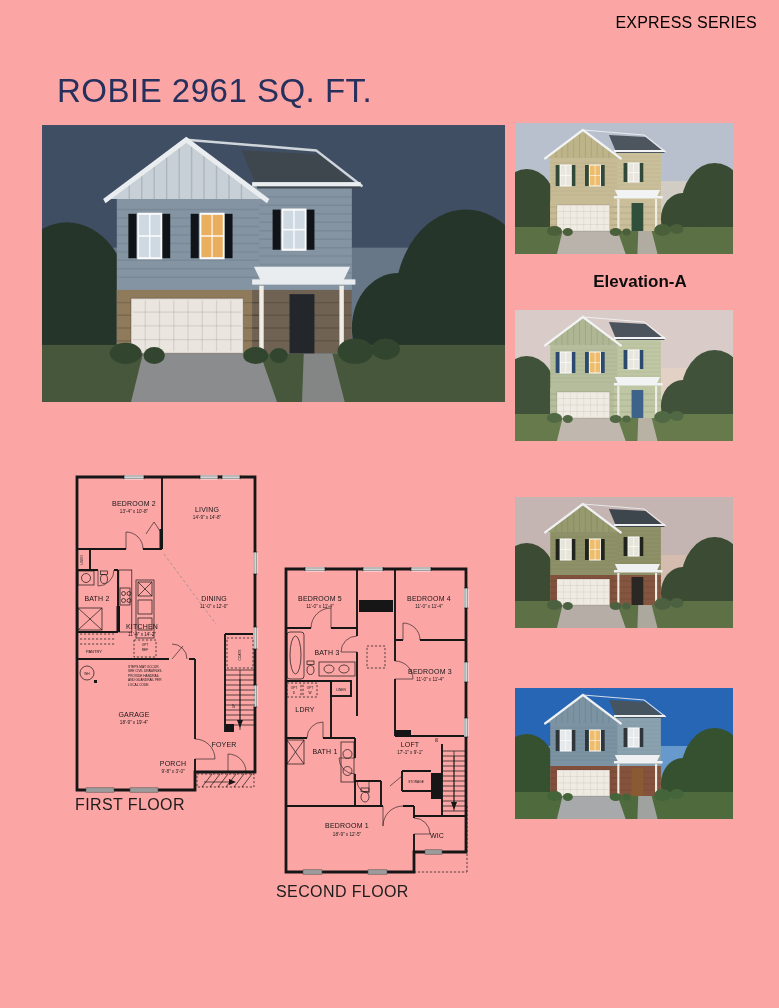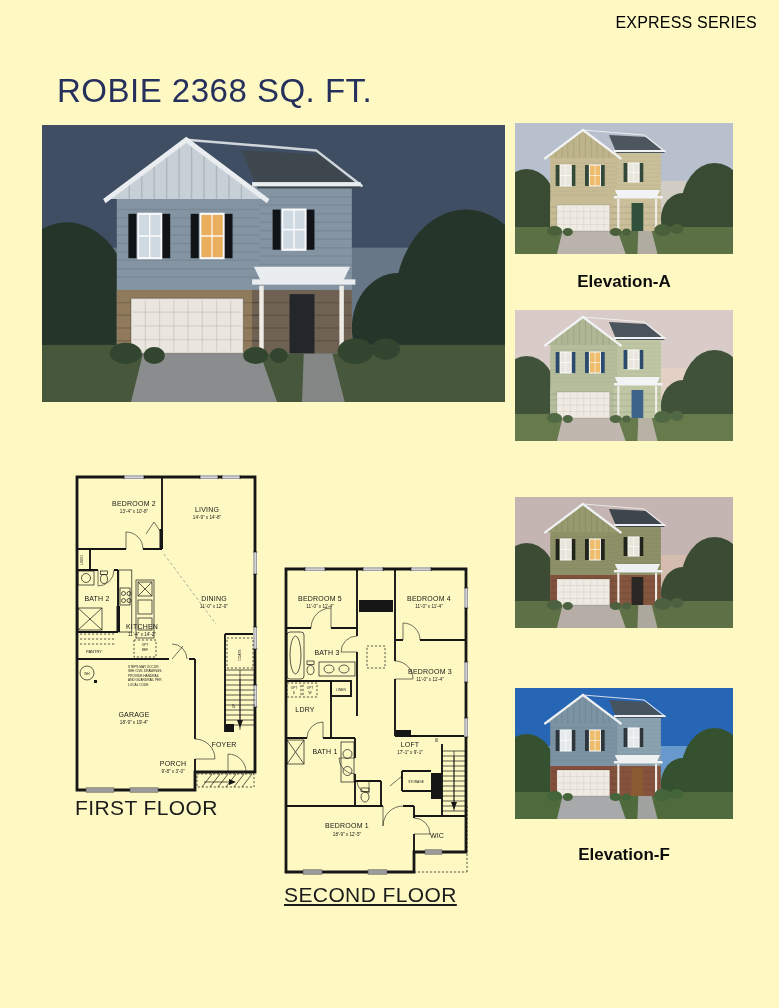--- a/index.html
+++ b/index.html
@@ -1,36 +1,36 @@
 <!DOCTYPE html>
 <html><head>
 <meta charset="utf-8">
 <style>
   html,body{margin:0;padding:0;background:#fff;}
-  .page{position:relative;width:779px;height:1008px;background:#fef9c3;overflow:hidden;
+  .page{position:relative;width:779px;height:1008px;background:#fca5a5;overflow:hidden;
         font-family:"Liberation Sans","DejaVu Sans",sans-serif;}
   .series{position:absolute;top:14px;right:22px;font-size:16px;color:#000;letter-spacing:.2px;}
   .title{position:absolute;left:57px;top:72px;margin:0;font-size:33px;font-weight:400;
          color:#26305c;letter-spacing:.5px;}
   figure{margin:0;padding:0;}
   .photo{position:absolute;overflow:hidden;}
   .photo svg{display:block;width:100%;height:100%;}
   .main-photo{left:42px;top:125px;width:463px;height:277px;}
   .cap{position:absolute;text-align:center;font-weight:bold;color:#0d0d0d;}
   .main-cap{left:42px;top:404px;width:463px;font-size:19px;}
   .thumb{left:515px;width:218px;height:131px;}
   .t1{top:123px;} .t2{top:310px;} .t3{top:497px;} .t4{top:688px;}
-  .thumb-cap{left:515px;width:218px;font-size:17px;}
+  .thumb-cap{left:531px;width:218px;font-size:17px;}
   .c1{top:272px;} .c2{top:462px;} .c3{top:650px;} .c4{top:845px;}
   .plan{position:absolute;}
   .plan svg{display:block;}
   .fp1{left:74px;top:474px;width:186px;height:322px;}
   .fp2{left:283px;top:566px;width:186px;height:312px;}
-  .floor-title{position:absolute;font-size:21px;color:#1c1c1c;letter-spacing:.4px;}
-  .ft1{left:75px;top:796px;} .ft2{left:284px;top:883px;text-decoration:underline;}
+  .floor-title{position:absolute;font-size:16px;color:#1c1c1c;letter-spacing:.4px;}
+  .ft1{left:75px;top:796px;} .ft2{left:276px;top:883px;}
   
   .fp text{font-family:"Liberation Sans","DejaVu Sans",sans-serif;fill:#161616;}
   .rn{font-size:7px;letter-spacing:.2px;}
   .rd{font-size:4.6px;}
   .sm{font-size:4px;}
   .xs{font-size:3.2px;}
   .mid{text-anchor:middle;}
   .w3{stroke:#161616;stroke-width:2.8;fill:none;}
   .w2{stroke:#161616;stroke-width:1.9;fill:none;}
   .thin{stroke:#161616;stroke-width:.7;fill:none;}
@@ -160,21 +160,21 @@
       <ellipse cx="133" cy="109" rx="5" ry="3.5" style="fill:var(--bush)"></ellipse>
       <ellipse cx="176" cy="107" rx="10" ry="6" style="fill:var(--bush)"></ellipse>
       <ellipse cx="193" cy="106" rx="8" ry="5" style="fill:var(--bush)"></ellipse>
     </g>
   </defs>
 </svg>
 
 <div class="page">
 
   <div class="series">EXPRESS SERIES</div>
-  <h1 class="title">ROBIE 2368 SQ. FT.</h1>
+  <h1 class="title">ROBIE 2961 SQ. FT.</h1>
 
   <figure class="photo main-photo" style="--sky: #3f4e63; --glow: #8fa0ae; --tree: #26352a; --bush: #32462f; --grass: #46573b; --drive: #8b8c8e; --siding: #8494a3; --gable: #c7d0d6; --siding2: #8494a3; --roof: #3f474e; --base: #8f7a5c; --base2: #6f6252; --garage: #eae5de; --door: #23272c; --shutter: #101418; --win: #cfd9e2; --winlit: #e9af5f; --trim: #e9edf0; --post: #efece6;">
     <svg viewBox="0 0 260 131" preserveAspectRatio="none">
         <use href="#houseT"></use>
       </svg>
   </figure>
 
   <figure class="photo thumb t1" style="--sky: #b7c0cc; --glow: #ecd9bd; --tree: #3a4b33; --bush: #49603b; --grass: #5c7045; --drive: #b9b3ab; --siding: #c6bb94; --gable: #bdb489; --siding2: #c9bf99; --roof: #4d565f; --base: #c6bb94; --base2: #cabf9a; --garage: #efeae2; --door: #31503c; --shutter: #32493a; --win: #e9e6dd; --winlit: #eebc6a; --trim: #f2f3f4; --post: #f0ede6;">
     <svg viewBox="0 0 260 131" preserveAspectRatio="none">
         <use href="#houseT"></use>
@@ -192,21 +192,20 @@
     <svg viewBox="0 0 260 131" preserveAspectRatio="none">
         <use href="#houseT"></use>
       </svg>
   </figure>
 
   <figure class="photo thumb t4" style="--sky: #2766b5; --glow: #aacbe4; --tree: #35512f; --bush: #44643a; --grass: #4f6a3c; --drive: #a8a9ab; --siding: #7b93a2; --gable: #7b93a2; --siding2: #8aa2af; --roof: #46545f; --base: #814f3b; --base2: #85533d; --garage: #efeae2; --door: #8a5a33; --shutter: #2e363c; --win: #e6e9ec; --winlit: #eebc6a; --trim: #eef0f2; --post: #efece6;">
     <svg viewBox="0 0 260 131" preserveAspectRatio="none">
         <use href="#houseT"></use>
       </svg>
   </figure>
-  <div class="cap thumb-cap c4">Elevation-F</div>
 
   <div class="plan fp1">
   <svg class="fp" viewBox="0 0 186 322" width="186" height="322">
 
     <path class="w3" d="M3,3 H181 V298 H121 V316 H3 Z"></path>
 
     <path class="w2" d="M88,3 V75"></path>
     <path class="w2" d="M3,75 H52 M69,75 H88"></path>
     <path class="w2" d="M16,75 V96 M3,96 H24 M40,96 H44"></path>
     <path class="w2" d="M44,96 V158 M3,158 H44"></path>

